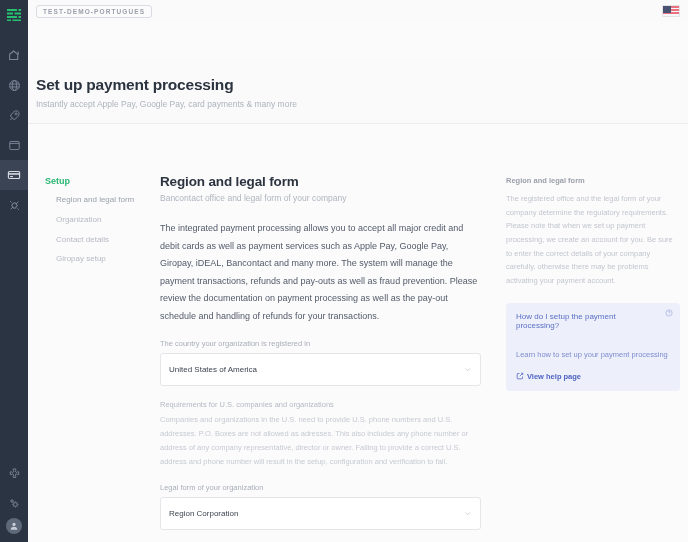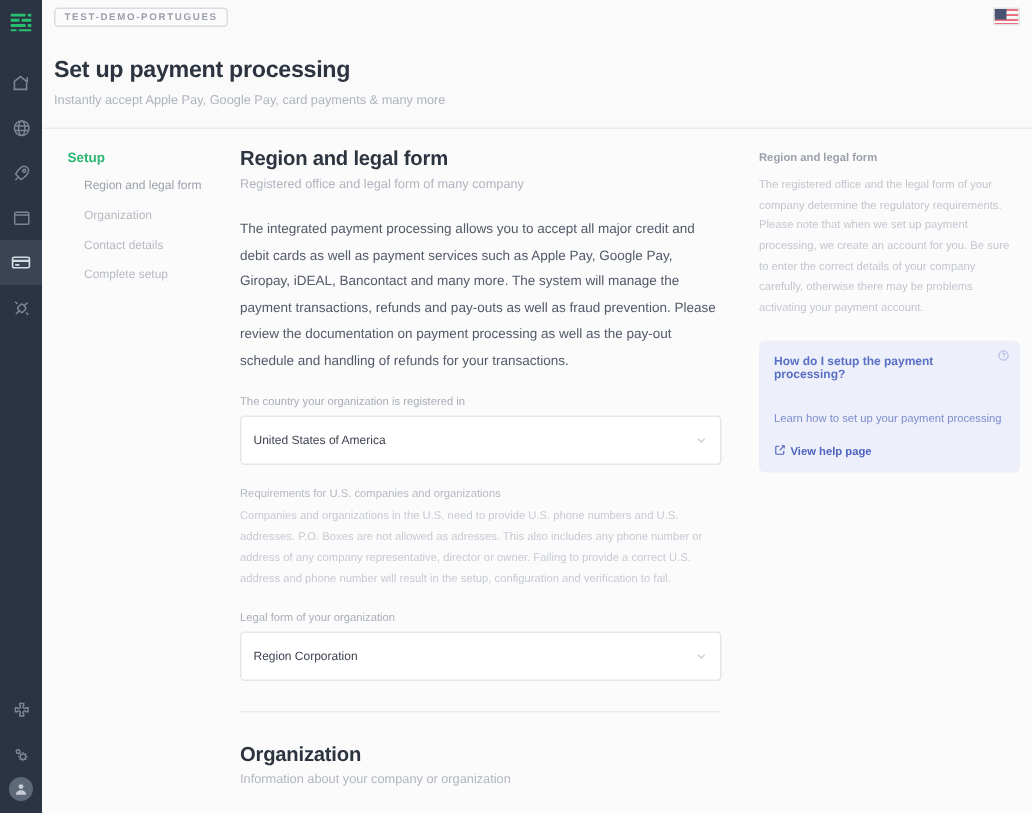--- a/index.html
+++ b/index.html
@@ -35,21 +35,21 @@
   .rail-avatar {
     width: 16px; height: 16px; border-radius: 50%;
     background: #5d6878;
     display: flex; align-items: center; justify-content: center;
     margin-bottom: 8px;
     color: #c7cdd6;
   }
   .rail-spacer-top { height: 12px; }
 
   
-  .shell { flex: 1 1 auto; height: 542px; display: flex; flex-direction: column; background:#fbfbfc; }
+  .shell { flex: 1 1 auto; height: 542px; display: flex; flex-direction: column; background:#fbfbfc;gap:38px; }
 
   
   .topbar {
     height: 22px; flex: 0 0 22px;
     background: #fafafb;
     display: flex; align-items: center;
     padding: 0 8px;
     justify-content: space-between;
   }
   .env-badge {
@@ -128,21 +128,21 @@
     width: 191px; flex: 0 0 191px;
     padding: 14px 8px 0 9px;
     background: #fbfbfc;
   }
   .aside h4 { font-size: 7.5px; color: #9ba0aa; font-weight: 700; margin-bottom: 7px; }
   .aside p { font-size: 7.5px; color: #c2c6ce; line-height: 1.82; }
   .help-card {
     margin-top: 16px; background: #edf0fb; border-radius: 4px;
     padding: 9px 10px 10px 10px; position: relative;
   }
-  .help-q { font-size: 8px; font-weight: 700; color: #5a6fc4; padding-right: 10px; }
+  .help-q { font-size: 8px; font-weight: 400; color: #5a6fc4; padding-right: 10px; }
   .help-d { font-size: 7.5px; color: #7d8cce; margin-top: 20px; line-height:1.4; }
   .help-link {
     font-size: 7.5px; color: #4f63c0; font-weight: 600; margin-top: 11px;
     display: flex; align-items: flex-start; gap: 3px;
   }
   .help-mark { position: absolute; top: 6px; right: 7px; color: #9fabdd; display:flex;}
 </style>
 </head>
 <body>
 
@@ -249,27 +249,27 @@
   </div>
 
   <div class="content">
 
     <div class="setupnav">
       <h3>Setup</h3>
       <ul>
         <li class="active">Region and legal form</li>
         <li>Organization</li>
         <li>Contact details</li>
-        <li>Complete setup</li>
+        <li>Giropay setup</li>
       </ul>
     </div>
 
     <div class="main">
       <div class="sec-title">Region and legal form</div>
-      <div class="sec-sub">Registered office and legal form of many company</div>
+      <div class="sec-sub">Bancontact office and legal form of your company</div>
       <div class="body-copy">The integrated payment processing allows you to accept all major credit and debit cards as well as payment services such as Apple Pay, Google Pay, Giropay, iDEAL, Bancontact and many more. The system will manage the payment transactions, refunds and pay-outs as well as fraud prevention. Please review the documentation on payment processing as well as the pay-out schedule and handling of refunds for your transactions.</div>
 
       <div class="field">
         <div class="field-label">The country your organization is registered in</div>
         <div class="select">
           <span class="val">United States of America</span>
           <span class="chev">
             <svg width="9" height="9" viewBox="0 0 16 16" fill="none" stroke="currentColor" stroke-width="1.6">
                 <path d="M4 6.2 8 10.2l4-4"></path>
               </svg>

